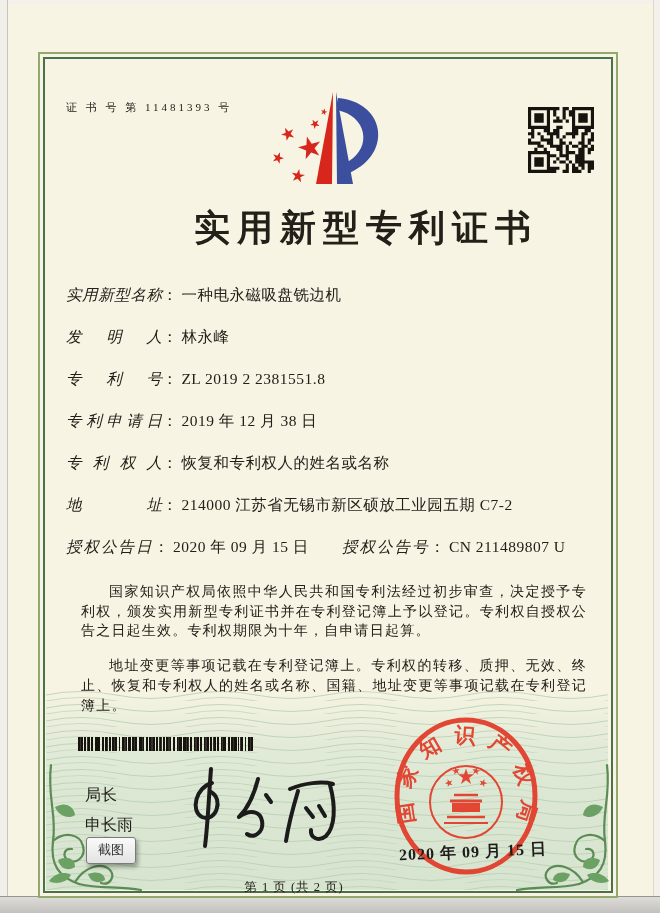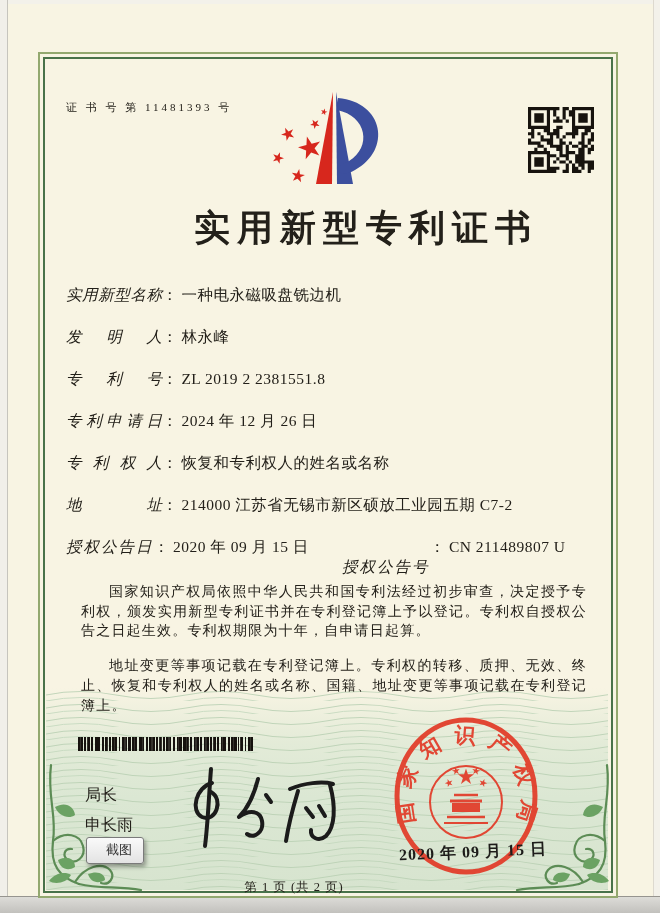--- a/index.html
+++ b/index.html
@@ -29,36 +29,36 @@
   .title{position:absolute;left:0;top:204px;width:660px;text-align:center;font-size:36px;
     font-weight:700;letter-spacing:7px;z-index:4;margin-left:36px;}
   
   .rows{position:absolute;left:66px;top:286px;width:540px;display:flex;flex-direction:column;gap:24px;
     font-size:15.5px;z-index:4;}
   .row{position:relative;height:18px;line-height:18px;white-space:nowrap;}
   .flabel{display:inline-block;width:96px;text-align:justify;text-align-last:justify;vertical-align:top;font-style:italic;}
   .fcolon{display:inline-block;vertical-align:top;}
   .fvalue{display:inline-block;vertical-align:top;letter-spacing:.5px;}
   .grant-right{position:absolute;left:276px;top:0;}
-  .grant-right .flabel{width:auto;letter-spacing:2px;margin-top:20px;}
+  .grant-right .flabel{width:auto;letter-spacing:2px;}
   
   .body-text{position:absolute;left:66px;top:567px;width:536px;font-size:14px;line-height:19.7px;
     letter-spacing:1.2px;text-align:justify;z-index:4;}
   .body-text p{margin:15px;text-indent:2em;}
   
   .barcode{position:absolute;left:78px;top:737px;width:175px;height:14px;z-index:4;
     background-image:repeating-linear-gradient(90deg,#16120e 0 1.6px,transparent 1.6px 3.4px),
       repeating-linear-gradient(90deg,#16120e 0 1px,transparent 1px 6.3px),
       repeating-linear-gradient(90deg,rgba(22,18,14,.85) 0 2.5px,transparent 2.5px 9px);}
   .officer{position:absolute;left:85px;top:780px;font-size:16px;line-height:30px;z-index:5;
     font-family:"Liberation Sans","DejaVu Sans",sans-serif;}
   .snip-btn{position:absolute;left:86px;top:837px;width:48px;height:25px;z-index:10;
     border:1px solid #7a7a7a;border-radius:3px;background:linear-gradient(#fafafa,#e3e3e3);
     box-shadow:2px 3px 4px rgba(0,0,0,.35);font-size:13px;color:#333;text-align:center;line-height:23px;
-    font-family:"Liberation Sans","DejaVu Sans",sans-serif;cursor:pointer;padding-left:8px;}
+    font-family:"Liberation Sans","DejaVu Sans",sans-serif;cursor:pointer;}
   .signature{position:absolute;left:178px;top:753px;z-index:5;}
   .seal{position:absolute;left:392px;top:713px;z-index:5;opacity:.93;}
   .seal-date{position:absolute;left:399px;top:842px;width:150px;z-index:6;font-size:16px;font-weight:700;
     letter-spacing:1px;color:#1d1c1a;transform:rotate(-2.5deg);white-space:nowrap;}
   .footer{position:absolute;left:0;top:879px;width:588px;text-align:center;font-size:12.5px;
     letter-spacing:1px;z-index:4;}
 </style>
 </head>
 <body>
 
@@ -142,21 +142,21 @@
     <div class="row">
       <span class="flabel">发明人</span><span class="fcolon">：</span>
       <span class="fvalue">林永峰</span>
     </div>
     <div class="row">
       <span class="flabel">专利号</span><span class="fcolon">：</span>
       <span class="fvalue">ZL 2019 2 2381551.8</span>
     </div>
     <div class="row">
       <span class="flabel">专利申请日</span><span class="fcolon">：</span>
-      <span class="fvalue">2024 年 12 月 26 日</span>
+      <span class="fvalue">2019 年 12 月 38 日</span>
     </div>
     <div class="row">
       <span class="flabel">专利权人</span><span class="fcolon">：</span>
       <span class="fvalue">恢复和专利权人的姓名或名称</span>
     </div>
     <div class="row">
       <span class="flabel">地址</span><span class="fcolon">：</span>
       <span class="fvalue">214000 江苏省无锡市新区硕放工业园五期 C7-2</span>
     </div>
     <div class="row">

